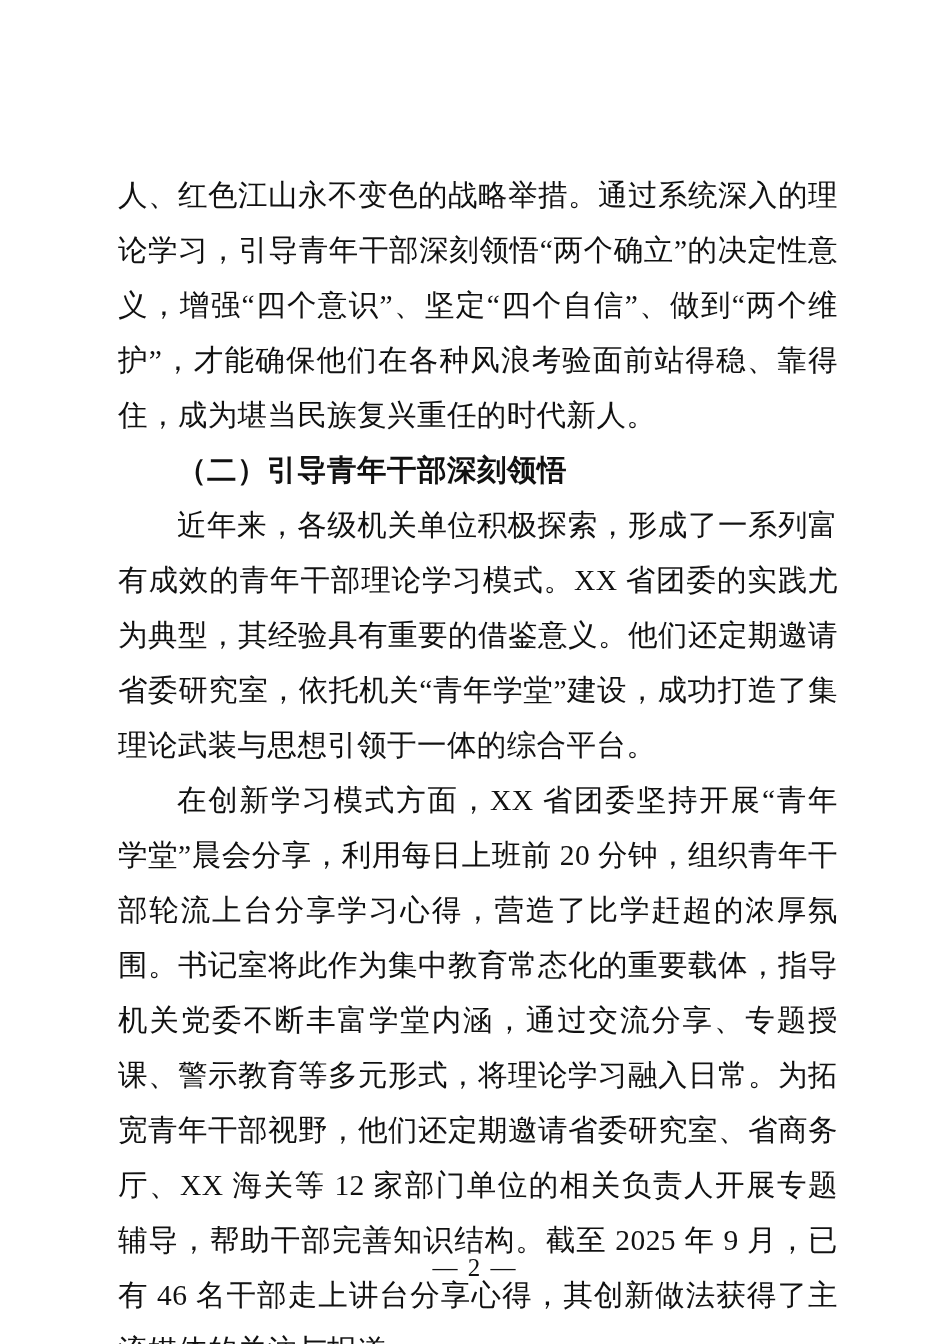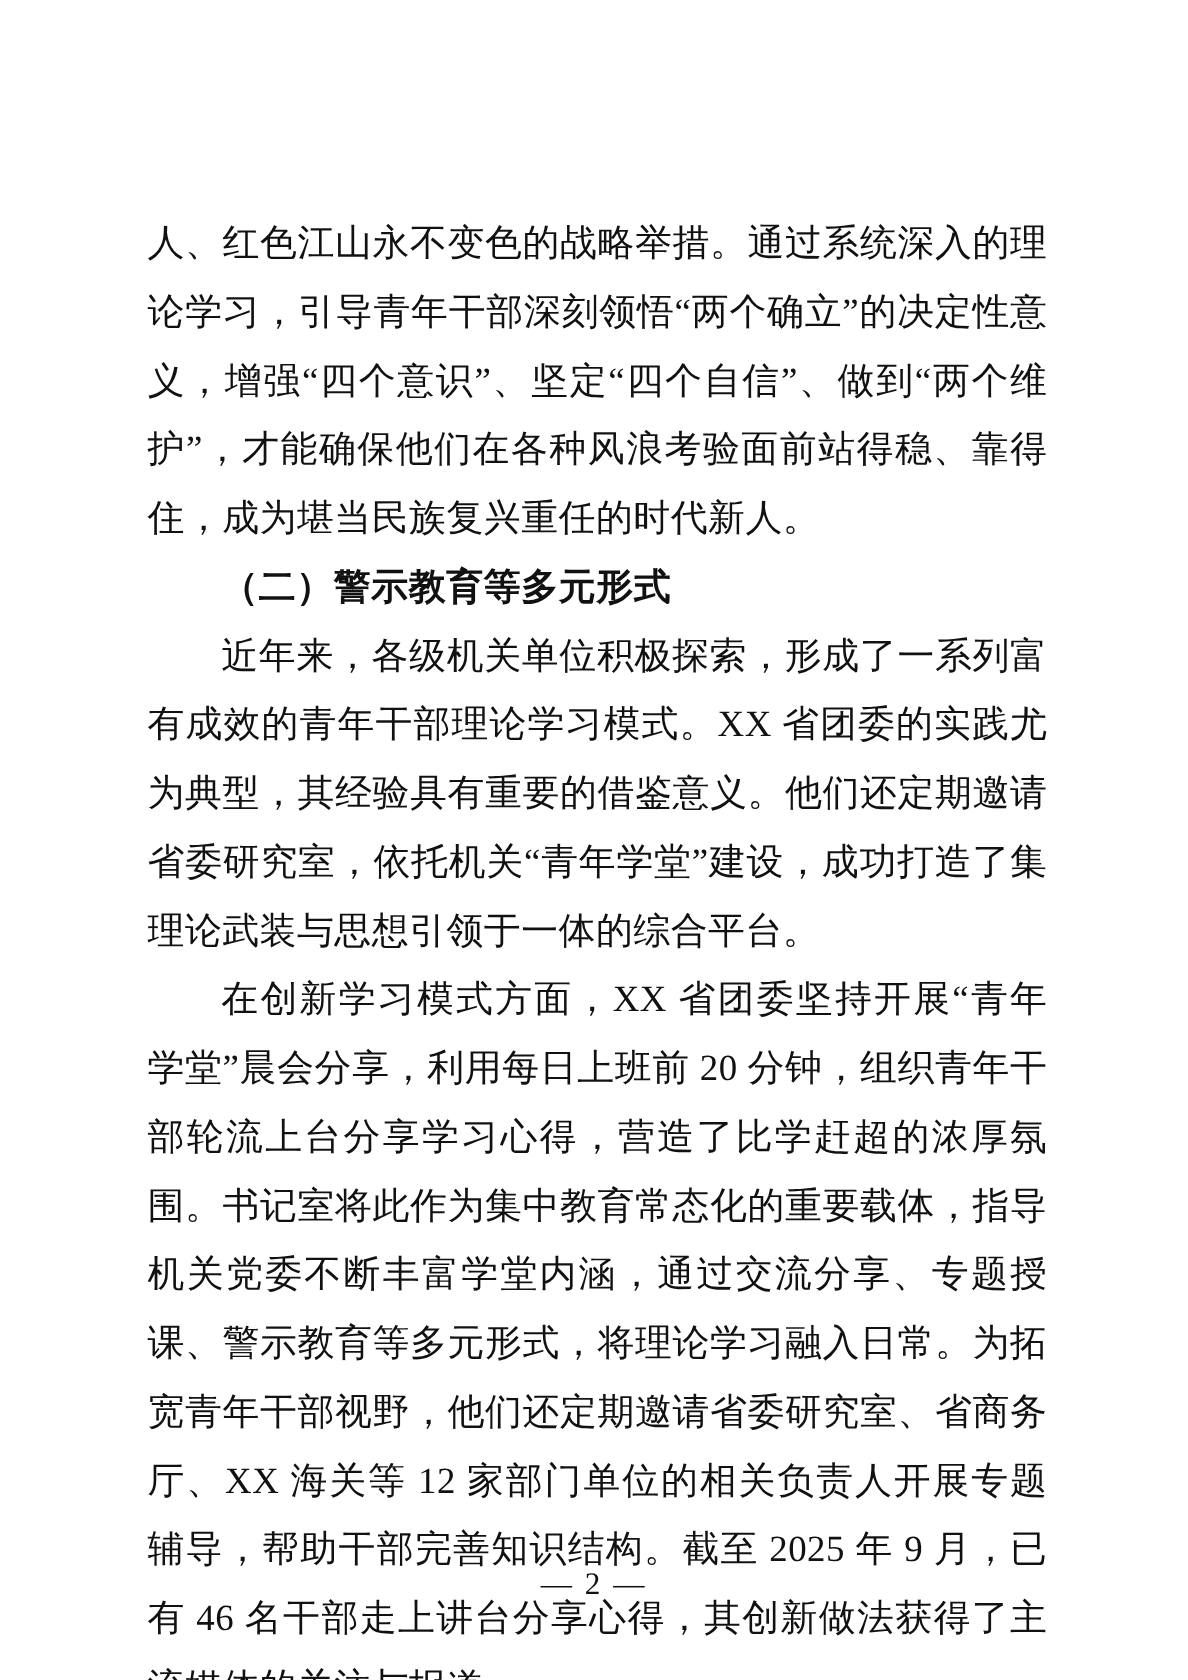--- a/index.html
+++ b/index.html
@@ -58,20 +58,20 @@
   .page-num-wrap {
     display: inline-block;
   }
 </style>
 </head>
 <body>
 
 <div class="page">
   <div class="doc-body">
     <p class="para noindent">人、红色江山永不变色的战略举措。通过系统深入的理论学习，引导青年干部深刻领悟“两个确立”的决定性意义，增强“四个意识”、坚定“四个自信”、做到“两个维护”，才能确保他们在各种风浪考验面前站得稳、靠得住，成为堪当民族复兴重任的时代新人。</p>
-    <p class="heading">（二）警示教育等多元形式</p>
+    <p class="heading">（二）引导青年干部深刻领悟</p>
     <p class="para">近年来，各级机关单位积极探索，形成了一系列富有成效的青年干部理论学习模式。XX 省团委的实践尤为典型，其经验具有重要的借鉴意义。他们还定期邀请省委研究室，依托机关“青年学堂”建设，成功打造了集理论武装与思想引领于一体的综合平台。</p>
     <p class="para">在创新学习模式方面，XX 省团委坚持开展“青年学堂”晨会分享，利用每日上班前 20 分钟，组织青年干部轮流上台分享学习心得，营造了比学赶超的浓厚氛围。书记室将此作为集中教育常态化的重要载体，指导机关党委不断丰富学堂内涵，通过交流分享、专题授课、警示教育等多元形式，将理论学习融入日常。为拓宽青年干部视野，他们还定期邀请省委研究室、省商务厅、XX 海关等 12 家部门单位的相关负责人开展专题辅导，帮助干部完善知识结构。截至 2025 年 9 月，已有 46 名干部走上讲台分享心得，其创新做法获得了主流媒体的关注与报道。</p>
   </div>
   <div class="footer">
     <span class="page-num-wrap">— 2 —</span>
   </div>
 </div>
 
 </body></html>

